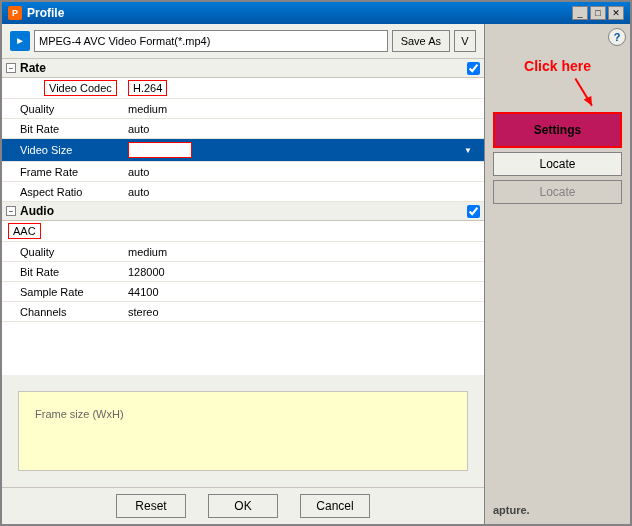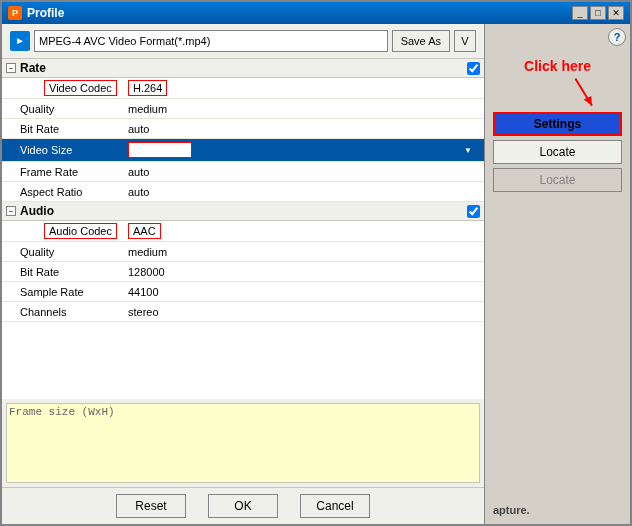--- a/index.html
+++ b/index.html
@@ -251,26 +251,25 @@
     }
 
     .dropdown-btn-arrow {
       color: white;
       font-size: 8px;
     }
 
     .notes-area {
       background: #ffffcc;
       border: 1px solid #c8c4bc;
-      margin: 4px;
+      margin: 16px;
       height: 80px;
-      padding: 2px;
+      padding: 16px;
       font-size: 11px;
       color: #666;
-      font-family: Liberation Mono, monospace;
     }
 
     .bottom-buttons {
       padding: 6px 8px;
       display: flex;
       justify-content: center;
       gap: 22px;
       border-top: 1px solid #c8c4bc;
     }
 
@@ -332,22 +331,22 @@
     }
 
     .right-buttons {
       display: flex;
       flex-direction: column;
       gap: 4px;
       padding: 4px 8px;
     }
 
     .settings-btn {
-      height: 24px;
-      background: #1d4ed8;
+      height: 36px;
+      background: #be185d;
       border: 2px solid red;
       cursor: pointer;
       font-size: 12px;
       font-weight: bold;
     }
 
     .locate-btn {
       height: 24px;
       background: #f0f0ea;
       border: 1px solid #848284;
@@ -485,23 +484,20 @@
           </div>
         </div>
 
         <div class="section-header">
           <div class="section-collapse">−</div>
           <span class="section-label">Audio</span>
           <input type="checkbox" class="section-checkbox" checked="" style="">
         </div>
 
         <div class="prop-row">
-          <div class="prop-name-cell">
-            <span class="prop-name-inner">Audio Codec</span>
-          </div>
           <div class="prop-value">
             <span class="prop-value-boxed">AAC</span>
           </div>
         </div>
 
         <div class="prop-row">
           <div class="prop-name-cell">
             <span>Quality</span>
           </div>
           <div class="prop-value">

